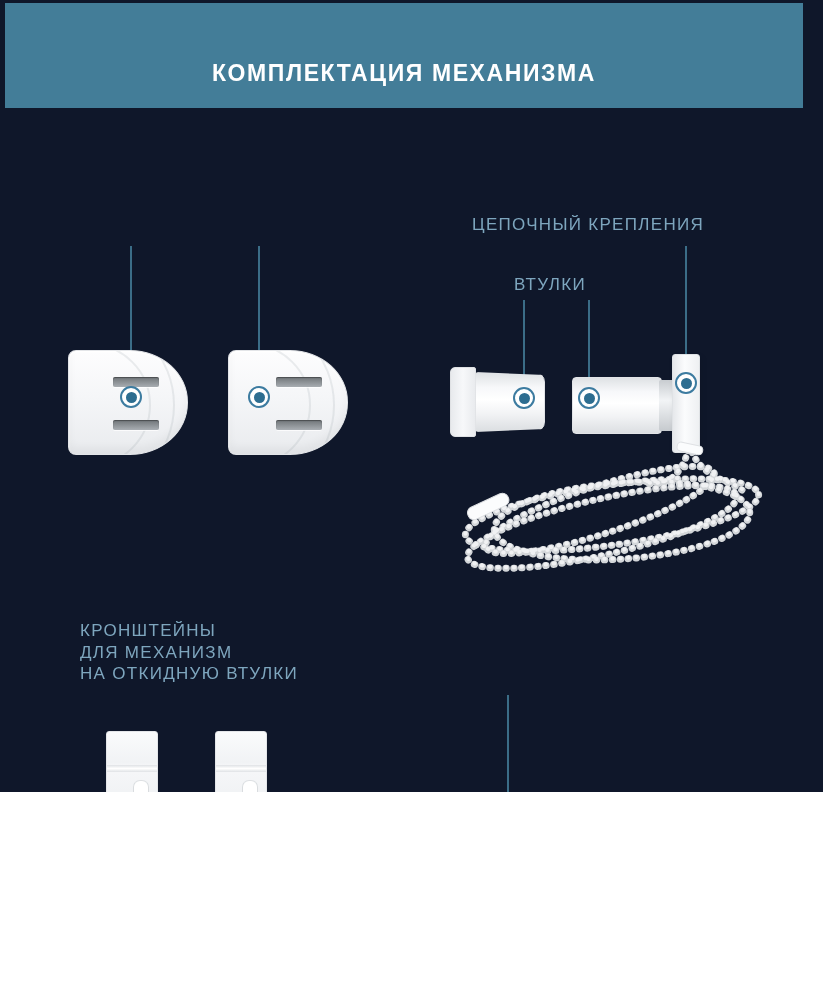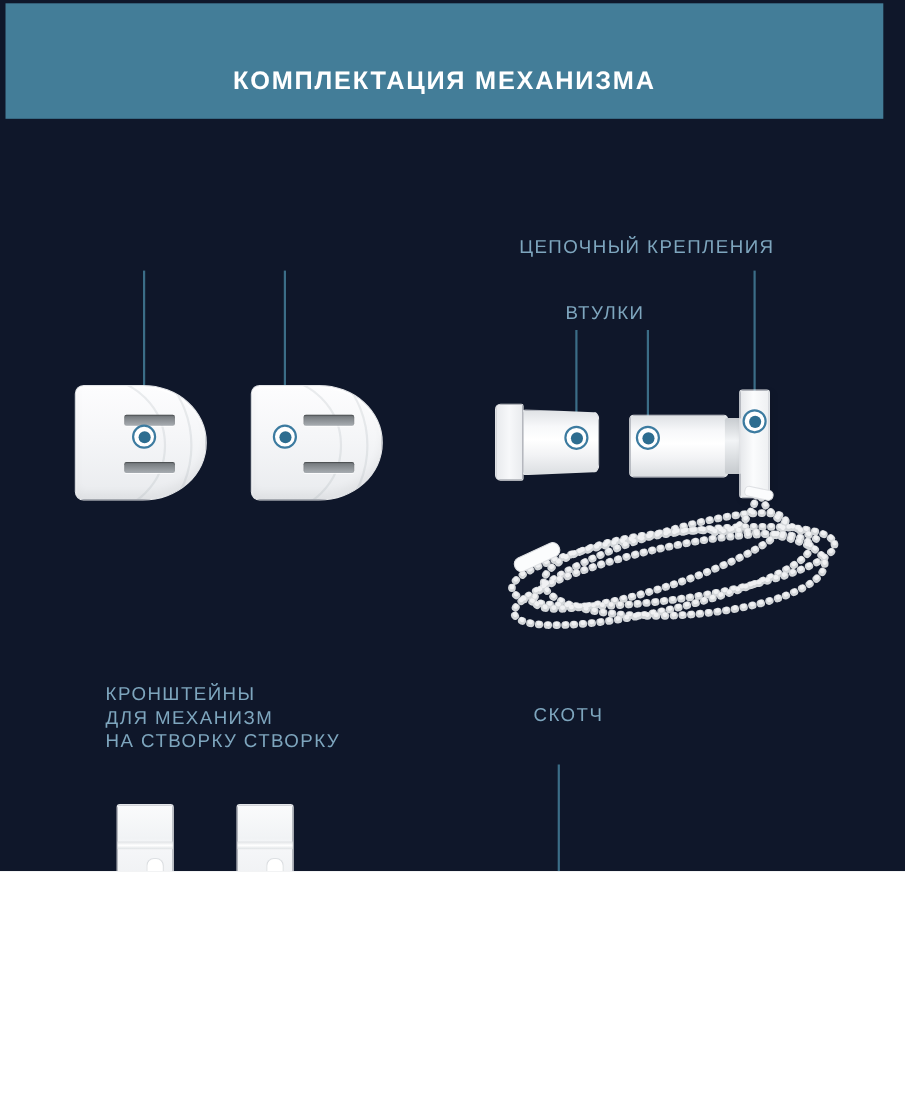--- a/index.html
+++ b/index.html
@@ -98,27 +98,26 @@
 <body>
 
 <div class="canvas">
 
   <div class="header">
     <div class="title">КОМПЛЕКТАЦИЯ МЕХАНИЗМА</div>
   </div>
 
   <div class="label" style="left:472px;top:214px;">ЦЕПОЧНЫЙ КРЕПЛЕНИЯ</div>
   <div class="label" style="left:514px;top:274px;">ВТУЛКИ</div>
-  <div class="label" style="left:80px;top:620px;margin-left:16px;">
+  <div class="label" style="left:80px;top:620px;">
     <div>КРОНШТЕЙНЫ</div>
     <div>ДЛЯ МЕХАНИЗМ</div>
-    <div>НА СТВОРКУ СТВОРКУ</div>
+    <div>НА ОТКИДНУЮ ВТУЛКИ</div>
   </div>
   <div class="label" style="left:485px;top:639px;">
-    <div>СКОТЧ</div>
   </div>
 
   <div class="leader" style="left:130px;top:246px;height:140px;"></div>
   <div class="leader" style="left:258px;top:246px;height:140px;"></div>
   <div class="leader" style="left:685px;top:246px;height:126px;"></div>
   <div class="leader" style="left:523px;top:300px;height:87px;"></div>
   <div class="leader" style="left:588px;top:300px;height:87px;"></div>
   <div class="leader" style="left:507px;top:695px;height:171px;"></div>
 
   <div class="bracket-d" style="left:68px;top:350px;">

